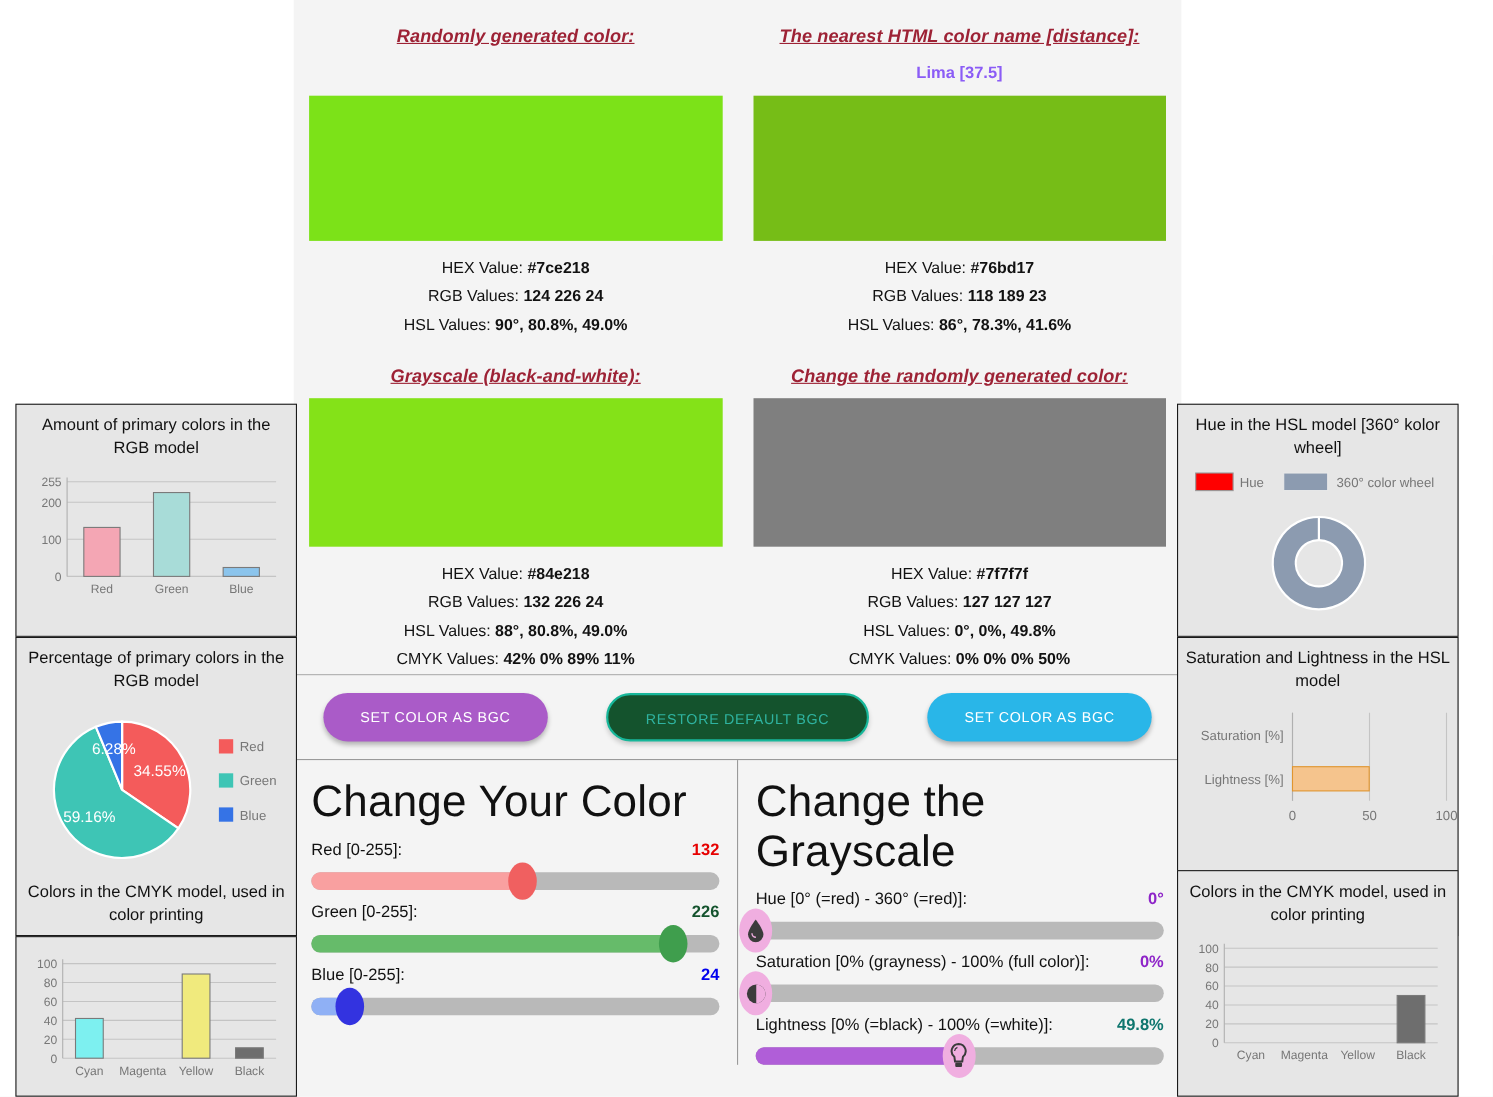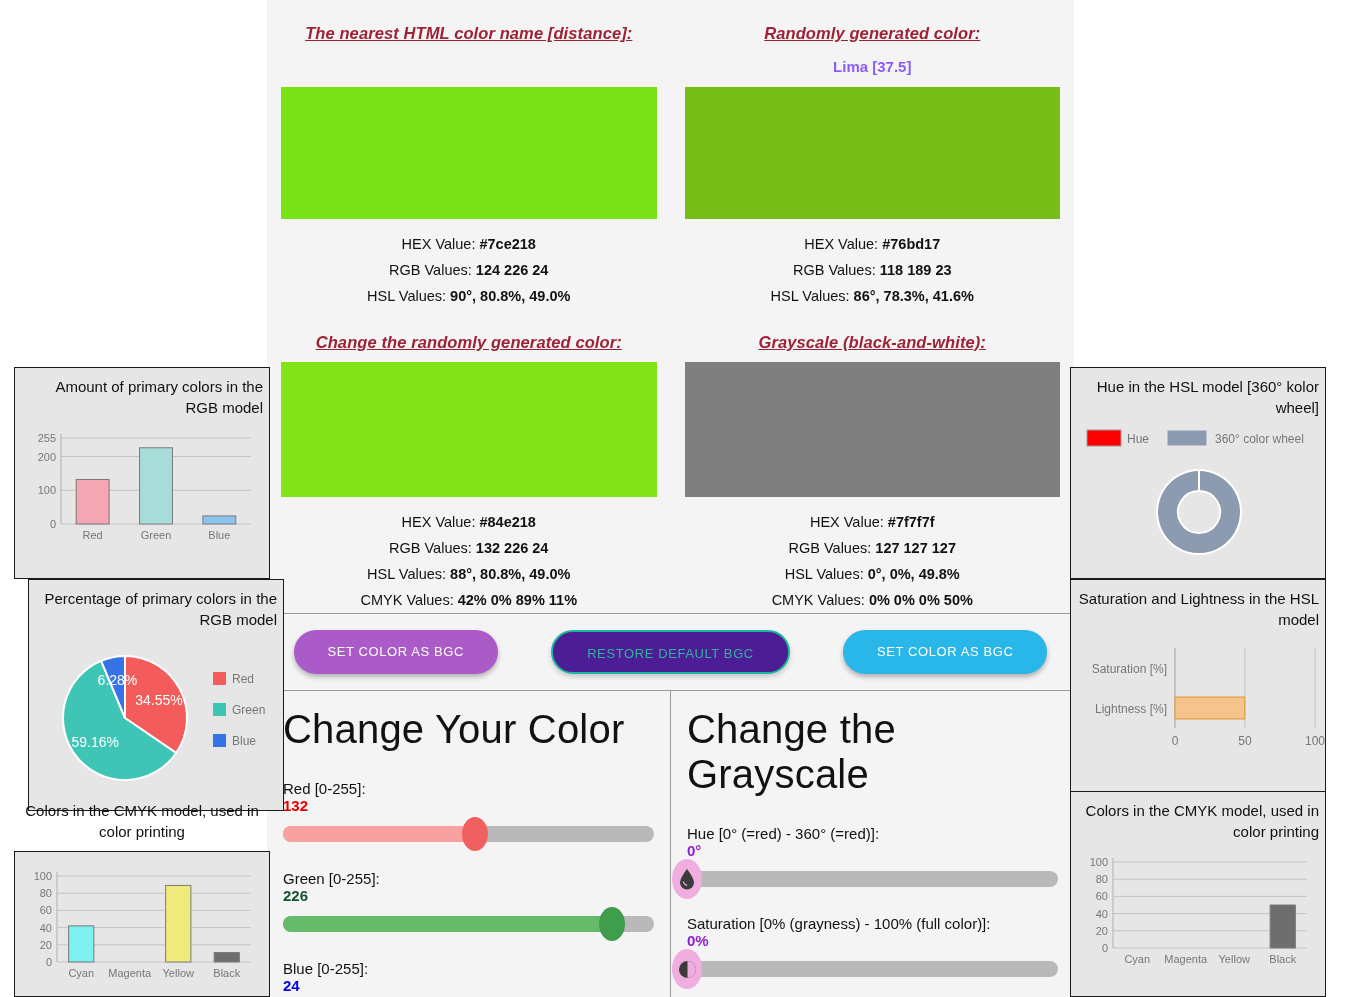--- a/index.html
+++ b/index.html
@@ -11,21 +11,21 @@
     position:relative;
   }
   
   .side-panel{
     position:absolute;
     background:#e6e6e6;
     border:1px solid #1a1a1a;
     box-sizing:border-box;
   }
   .panel-title{
-    text-align:right;
+    text-align:center;
     font-size:15px;
     color:#111;
     line-height:21px;
     padding:8px 6px 2px 6px;
   }
   
   #center{
     position:absolute;
     left:267px;top:0;width:807px;height:997px;
     background:#f4f4f4;
@@ -82,34 +82,34 @@
     padding:0 34px;
     height:44px;
     line-height:44px;
     text-align:center;
     cursor:pointer;
     box-shadow:0 3px 5px rgba(0,0,0,.28);
     box-sizing:border-box;
     white-space:nowrap;
   }
   .btn.purple{background:#aa5bc8;color:#fff;border:none;min-width:196px;}
-  .btn.outline{background:#4c1d95;color:#2fb3a0;border:2px solid #17b79a;min-width:230px;box-shadow:0 3px 5px rgba(0,0,0,.18);}
+  .btn.outline{background:#14532d;color:#2fb3a0;border:2px solid #17b79a;min-width:230px;box-shadow:0 3px 5px rgba(0,0,0,.18);}
   .btn.blue{background:#29b6e8;color:#fff;border:none;min-width:200px;}
   
   #sliderrow{display:flex;}
   .slider-col{box-sizing:border-box;padding:10px 16px 0 16px;}
   .slider-col.left{width:404px;border-right:1px solid #9a9a9a;}
   .slider-col.right{width:403px;}
   .sh{
     font-size:40px;font-weight:400;color:#111;margin:6px 0 8px 0;
     letter-spacing:.2px;
   }
   .slabel-row{
     display:flex;justify-content:space-between;align-items:baseline;
-    font-size:15px;color:#111;margin-top:28px;flex-direction:column;
+    font-size:15px;color:#111;margin-top:12px;
   }
   .sval{font-weight:bold;font-size:15px;}
   .track{
     position:relative;height:16px;border-radius:9px;background:#b9b9b9;
     margin-top:12px;
   }
   .fill{position:absolute;left:0;top:0;height:16px;border-radius:9px;}
   .thumb{
     position:absolute;top:-9px;width:26px;height:34px;border-radius:50%;
     transform:translateX(-13px);
@@ -121,22 +121,22 @@
   
   .chart-box{position:relative;margin:4px 8px 6px 8px;}
   text{font-family:"Liberation Sans", sans-serif;}
 </style>
 </head>
 <body>
 
 <div id="center">
 
   <div class="grid2">
+    <div class="colhead">Randomly generated color:</div>
     <div class="colhead">The nearest HTML color name [distance]:</div>
-    <div class="colhead">Randomly generated color:</div>
   </div>
   <div class="grid2">
     <div class="spacer-name"></div>
     <div class="nearest-name">Lima [37.5]</div>
   </div>
 
   <div class="grid2">
     <div class="swatch" id="sw-random" style="background: rgb(124, 226, 24);"></div>
     <div class="swatch" id="sw-nearest" style="background: rgb(118, 189, 23);"></div>
   </div>
@@ -148,22 +148,22 @@
         <div><span>HSL Values: </span><b>90°, 80.8%, 49.0%</b></div>
       </div>
     <div class="vals" id="vals-nearest">
         <div><span>HEX Value: </span><b>#76bd17</b></div>
         <div><span>RGB Values: </span><b>118 189 23</b></div>
         <div><span>HSL Values: </span><b>86°, 78.3%, 41.6%</b></div>
       </div>
   </div>
 
   <div class="grid2">
+    <div class="colhead">Grayscale (black-and-white):</div>
     <div class="colhead">Change the randomly generated color:</div>
-    <div class="colhead">Grayscale (black-and-white):</div>
   </div>
 
   <div class="grid2">
     <div class="swatch tall" id="sw-changed" style="background: rgb(132, 226, 24);"></div>
     <div class="swatch tall" id="sw-gray" style="background: rgb(127, 127, 127);"></div>
   </div>
 
   <div class="grid2">
     <div class="vals" id="vals-changed">
         <div><span>HEX Value: </span><b>#84e218</b></div>
@@ -297,21 +297,21 @@
           <text x="69.66666666666667" y="115" text-anchor="middle" font-size="11" fill="#777">Red</text>
           <rect x="116.53333333333333" y="23.780392156862746" width="32.93333333333334" height="76.21960784313725" fill="#a8dcd8" stroke="#7a7a7a" stroke-width="1"></rect>
           <text x="133" y="115" text-anchor="middle" font-size="11" fill="#777">Green</text>
           <rect x="179.86666666666667" y="91.90588235294118" width="32.93333333333334" height="8.094117647058823" fill="#8bc4ec" stroke="#7a7a7a" stroke-width="1"></rect>
           <text x="196.33333333333334" y="115" text-anchor="middle" font-size="11" fill="#777">Blue</text>
         </g>
     </svg>
   </div>
 </div>
 
-<div class="side-panel" style="left:28px;top:579px;width:256px;height:232px;">
+<div class="side-panel" style="left:14px;top:579px;width:256px;height:272px;">
   <div class="panel-title">Percentage of primary colors in the RGB model</div>
   <div class="chart-box">
     <svg width="246" height="170" viewBox="0 0 246 170">
       <g id="g-rgb-pie">
           <path d="M88,82 L88,20 A62,62 0 0,1 139.16165873973165,117.02120322032411 Z" fill="#f45b5b" stroke="#ffffff" stroke-width="2"></path>
           <text x="122.00210972946635" y="69.06985404562111" text-anchor="middle" font-size="14" fill="#ffffff">34.55%</text>
           <path d="M88,82 L139.16165873973165,117.02120322032411 A62,62 0 1,1 64.1634395137082,24.76523447952851 Z" fill="#3ec5b5" stroke="#ffffff" stroke-width="2"></path>
           <text x="58.17254687856982" y="111.24781722730697" text-anchor="middle" font-size="14" fill="#ffffff">59.16%</text>
           <path d="M88,82 L64.1634395137082,24.76523447952851 A62,62 0 0,1 87.99999999999993,20 Z" fill="#3573e6" stroke="#ffffff" stroke-width="2"></path>
           <text x="80.46445488688089" y="49.305847139799695" text-anchor="middle" font-size="14" fill="#ffffff">6.28%</text>

